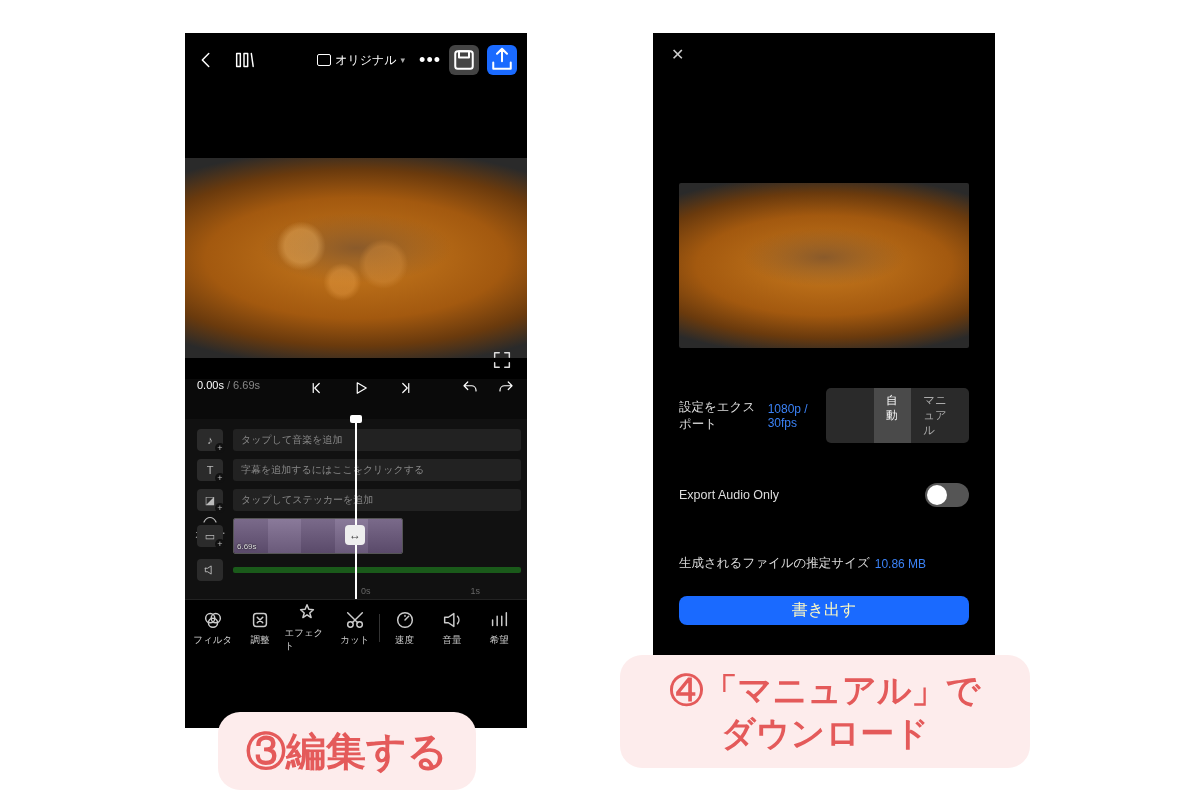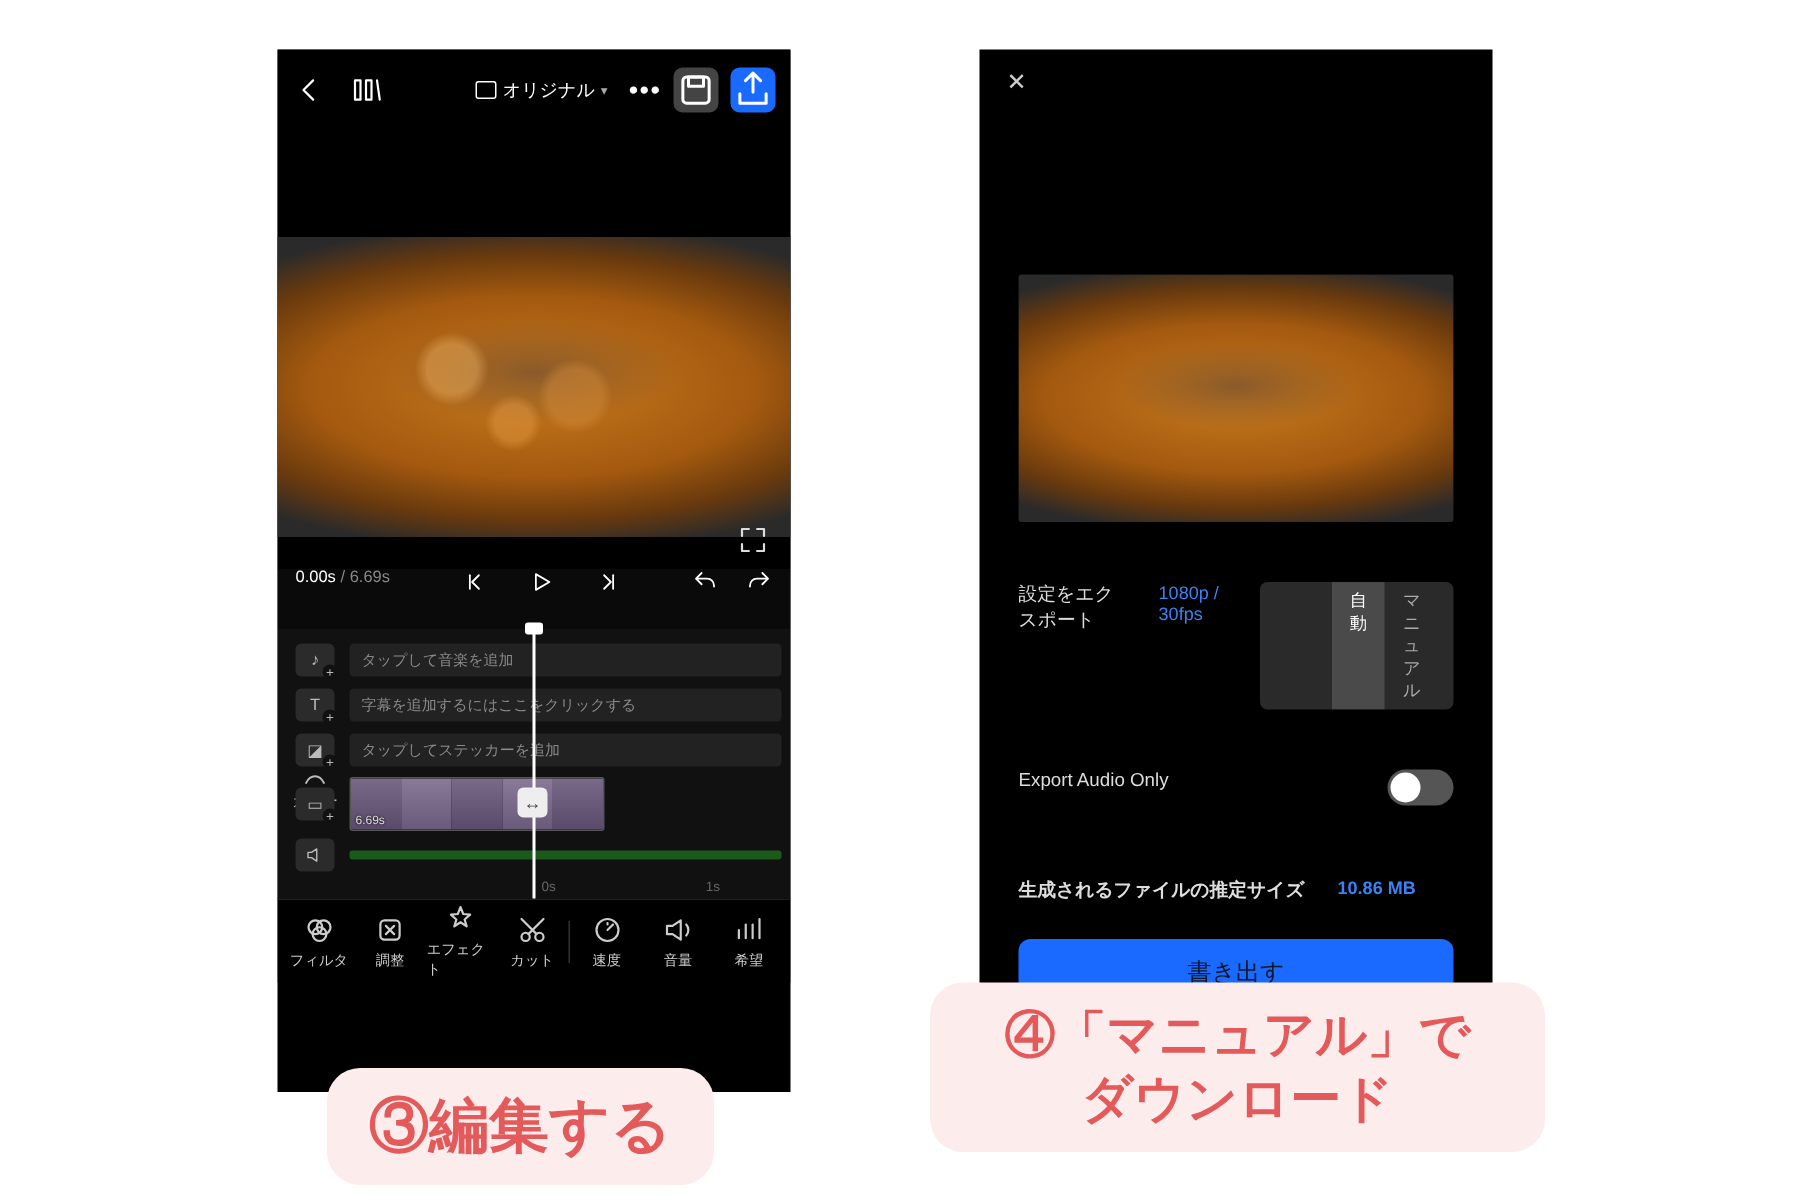--- a/index.html
+++ b/index.html
@@ -166,36 +166,36 @@
   
   .close-x{position:absolute;left:18px;top:12px;color:#ccc;font-size:16px;}
   .export-body{padding:150px 26px 0;}
   .food2{
     width:100%;height:165px;border-radius:2px;
     background:
       radial-gradient(ellipse 40% 25% at 50% 45%, #8a5a2a 0%, transparent 70%),
       radial-gradient(ellipse 80% 55% at 50% 50%, #c77a1e 0%, #a3590f 55%, #6a3a0d 80%, #2a2a2a 100%),
       linear-gradient(#3a3a38,#3a3a38);
   }
-  .erow{display:flex;margin-top:40px;font-size:12.5px;color:#ddd;gap:22px;}
+  .erow{display:flex;align-items:center;margin-top:40px;font-size:12.5px;color:#ddd;gap:5px;}
   .erow .sub{color:#3b82f6;font-size:12px;}
   .seg{
     margin-left:auto;display:flex;background:#2a2a2a;border-radius:5px;overflow:hidden;
     font-size:11.5px;
     padding-left:48px;
   }
   .seg span{padding:5px 12px;color:#aaa;}
   .seg .active{background:#4a4a4a;color:#fff;}
   .toggle{
     margin-left:auto;width:44px;height:24px;border-radius:12px;background:#555;position:relative;
   }
   .toggle::after{content:"";position:absolute;left:2px;top:2px;width:20px;height:20px;border-radius:50%;background:#fff;}
   .export-btn{
-    margin-top:24px;width:100%;height:44px;border-radius:8px;background:#1a6aff;
-    color:#0f172a;font-size:16px;display:flex;align-items:center;justify-content:center;
+    margin-top:24px;width:100%;height:29px;border-radius:8px;background:#1a6aff;
+    color:#fef9c3;font-size:16px;display:flex;align-items:center;justify-content:center;
     font-weight:500;
   }
 
   
   svg{stroke:currentColor;fill:none;stroke-width:1.6;stroke-linecap:round;stroke-linejoin:round;}
 </style>
 </head>
 <body>
 
 <div class="phone phone-left">
@@ -398,21 +398,21 @@
         <span class="active">自動</span>
         <span>マニュアル</span>
       </div>
     </div>
 
     <div class="erow">
       <span>Export Audio Only</span>
       <div class="toggle"></div>
     </div>
 
-    <div class="erow" style="margin-top:48px;font-weight:bold;">
+    <div class="erow" style="margin-top:48px;">
       <span>生成されるファイルの推定サイズ</span>
       <span class="sub">10.86 MB</span>
     </div>
 
     <div class="export-btn">
       <span>書き出す</span>
     </div>
   </div>
 </div>
 

